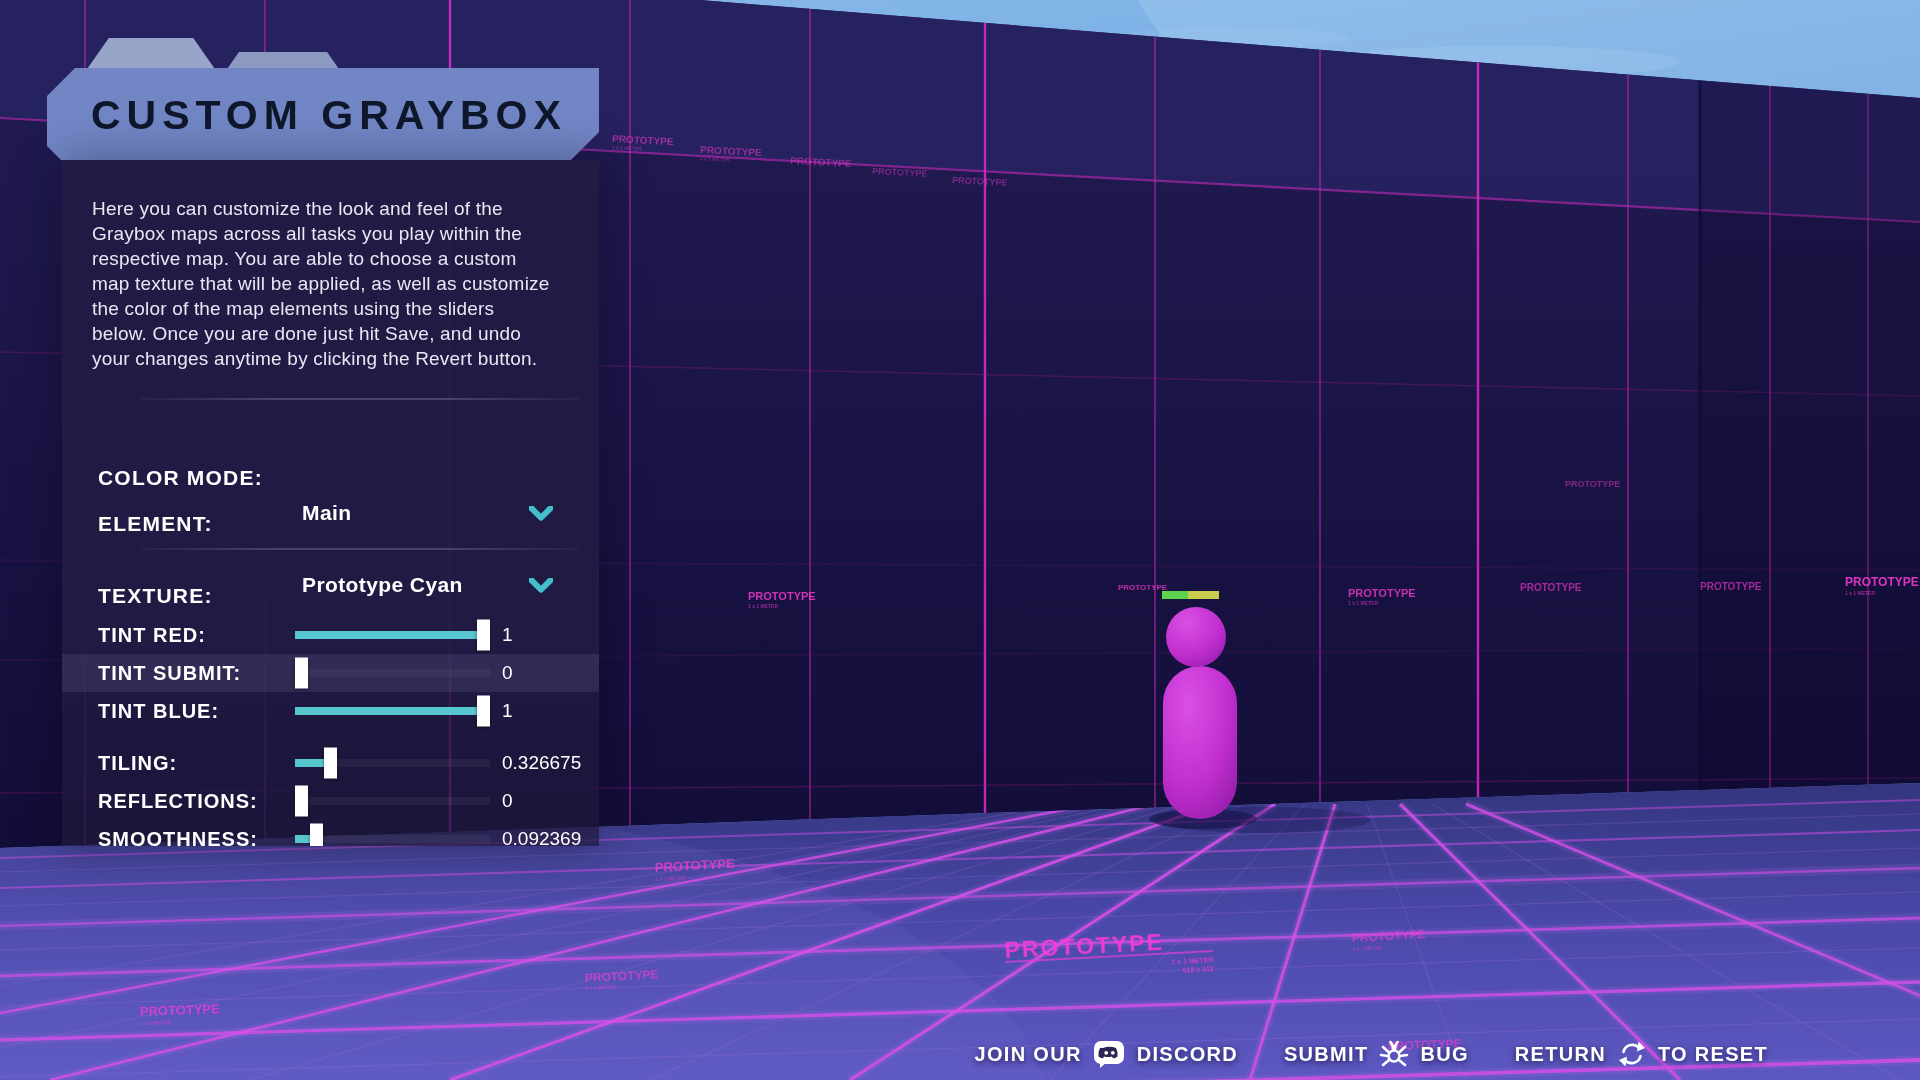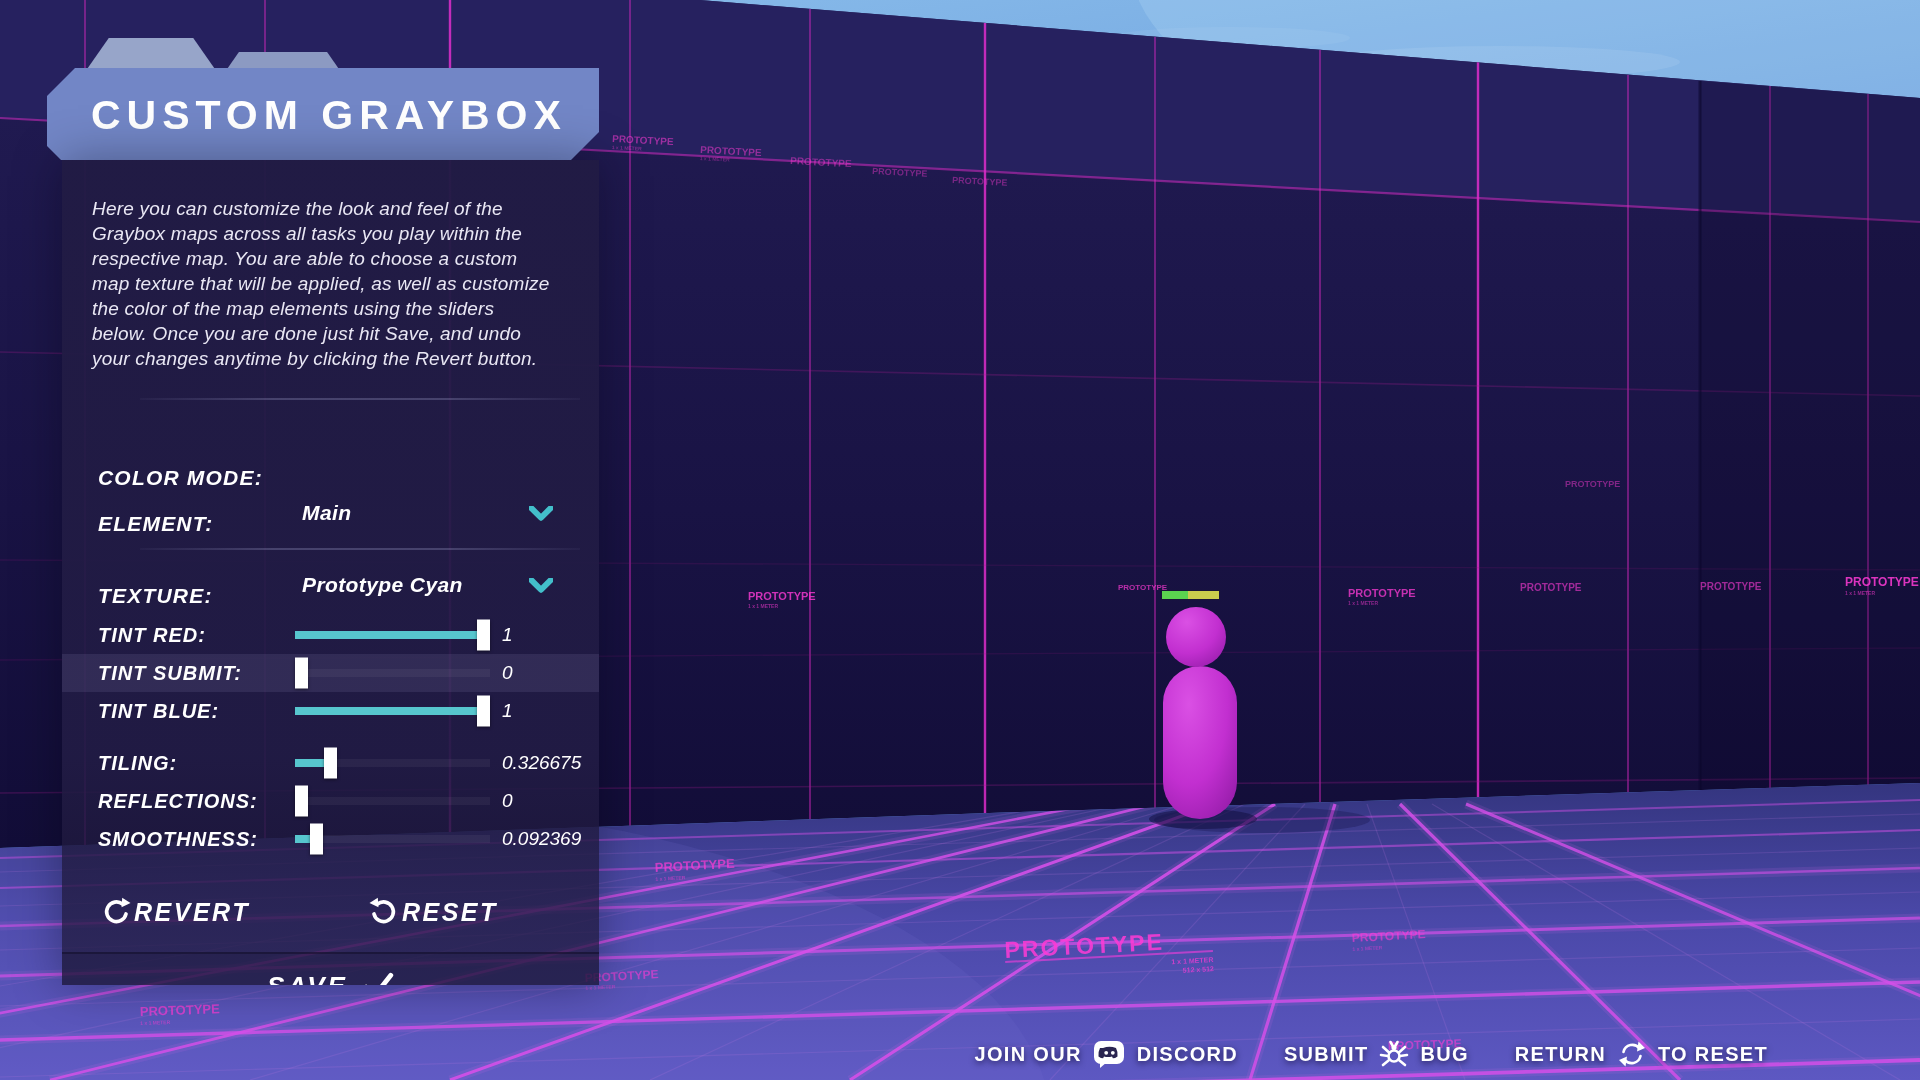--- a/index.html
+++ b/index.html
@@ -21,25 +21,25 @@
 
   
   .panel{position:absolute;left:47px;top:38px;width:552px;}
   .tab{position:absolute;background:#97a5c9;}
   .tab1{left:38px;top:0;width:132px;height:34px;
         clip-path:polygon(18% 0,82% 0,100% 100%,0 100%);}
   .tab2{left:178px;top:14px;width:116px;height:20px;background:#8c9ac2;
         clip-path:polygon(12% 0,88% 0,100% 100%,0 100%);}
   .panel-header{position:relative;margin-top:30px;height:92px;background:#7286c6;
         clip-path:polygon(28px 0,100% 0,100% calc(100% - 28px),calc(100% - 28px) 100%,14px 100%,0 calc(100% - 14px),0 28px);}
-  .panel-header h1{margin:0;line-height:94px;padding-left:44px;color:#ffffff;
+  .panel-header h1{margin:0;line-height:94px;padding-left:44px;color:#0f172a;
         font-size:41px;font-weight:700;letter-spacing:6px;}
-  .panel-body{position:relative;margin-left:15px;width:537px;height:825px;overflow:hidden;
+  .panel-body{position:relative;margin-left:15px;width:537px;height:686px;overflow:hidden;
         background:linear-gradient(rgba(33,27,68,.97) 0%,rgba(33,27,68,.93) 72%,rgba(31,25,62,.8) 84%,rgba(30,24,58,.72) 100%);
-        box-shadow:0 0 45px rgba(0,0,15,.35);font-style:italic;}
+        box-shadow:0 0 45px rgba(0,0,15,.35);}
   .desc{margin:36px 40px 0 30px;width:462px;color:#e9e7f4;font-size:19px;
         line-height:25px;letter-spacing:.2px;}
   .divider{height:2px;margin:27px 18px 0 78px;width:440px;
         background:linear-gradient(90deg,rgba(150,150,200,.05),rgba(170,170,215,.28) 30%,rgba(170,170,215,.28) 70%,rgba(150,150,200,.05));}
   .divider2{margin-top:12px;}
 
   .dd-row{position:relative;height:46px;margin-top:0;display:flex;align-items:flex-end;padding-left:36px;}
   .dd-row.first{margin-top:44px;}
   .dd-row.texture{margin-top:12px;}
   .dd-label{color:#fff;font-size:21px;font-weight:800;letter-spacing:1.2px;width:204px;}

